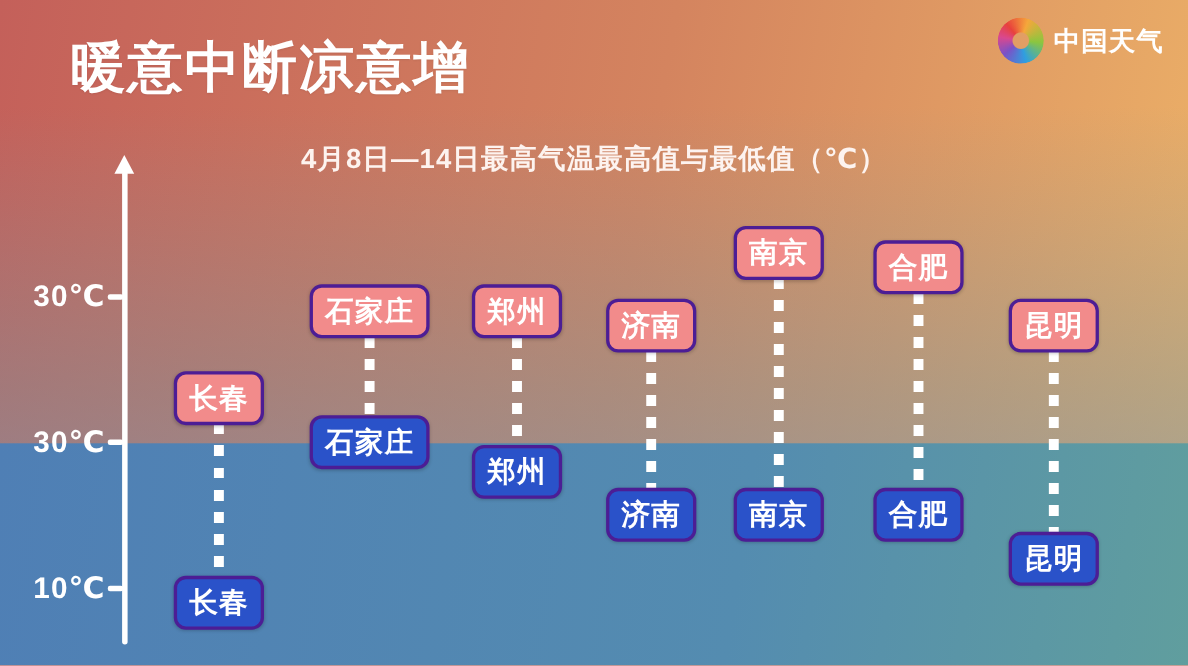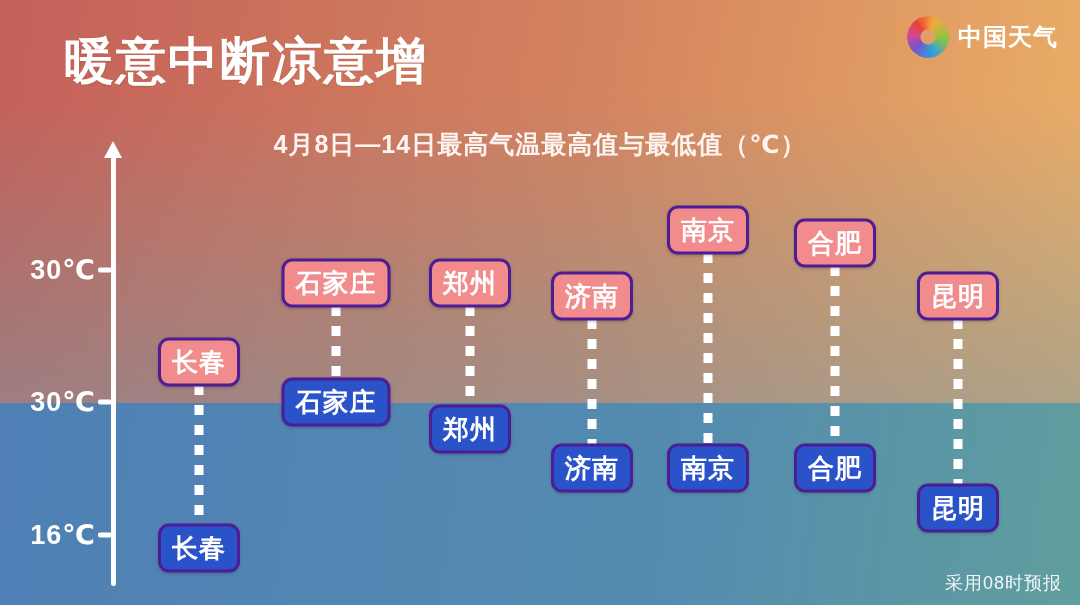--- a/index.html
+++ b/index.html
@@ -90,21 +90,21 @@
 
   <div class="brand">
     <div class="brand-swirl"></div>
     <div class="brand-text">中国天气</div>
   </div>
 
   <div class="axis-arrow"></div>
   <div class="axis-line"></div>
   <div class="tick-label" style="top:270px">30℃</div>
   <div class="tick-label" style="top:402px">30℃</div>
-  <div class="tick-label" style="top:535px">16℃</div>
+  <div class="tick-label" style="top:535px">10℃</div>
   <div class="tick-mark" style="top:270px"></div>
   <div class="tick-mark" style="top:402px"></div>
   <div class="tick-mark" style="top:535px"></div>
 
   <div id="chart-area">
       <div class="range-line" style="left: 199px; top: 385.25px; height: 139.5px;"></div>
       <div class="badge badge-high" style="left: 199px; top: 362.25px;">长春</div>
       <div class="badge badge-low" style="left: 199px; top: 547.75px;">长春</div>
       <div class="range-line" style="left: 336px; top: 305.75px; height: 73.25px;"></div>
       <div class="badge badge-high" style="left: 336px; top: 282.75px;">石家庄</div>
@@ -119,14 +119,13 @@
       <div class="badge badge-high" style="left: 708px; top: 229.75px;">南京</div>
       <div class="badge badge-low" style="left: 708px; top: 468.25px;">南京</div>
       <div class="range-line" style="left: 835px; top: 266px; height: 179.25px;"></div>
       <div class="badge badge-high" style="left: 835px; top: 243px;">合肥</div>
       <div class="badge badge-low" style="left: 835px; top: 468.25px;">合肥</div>
       <div class="range-line" style="left: 958px; top: 319px; height: 166px;"></div>
       <div class="badge badge-high" style="left: 958px; top: 296px;">昆明</div>
       <div class="badge badge-low" style="left: 958px; top: 508px;">昆明</div>
     </div>
 
-  <div class="footer-note">采用08时预报</div>
 </div>
 
 </body></html>

